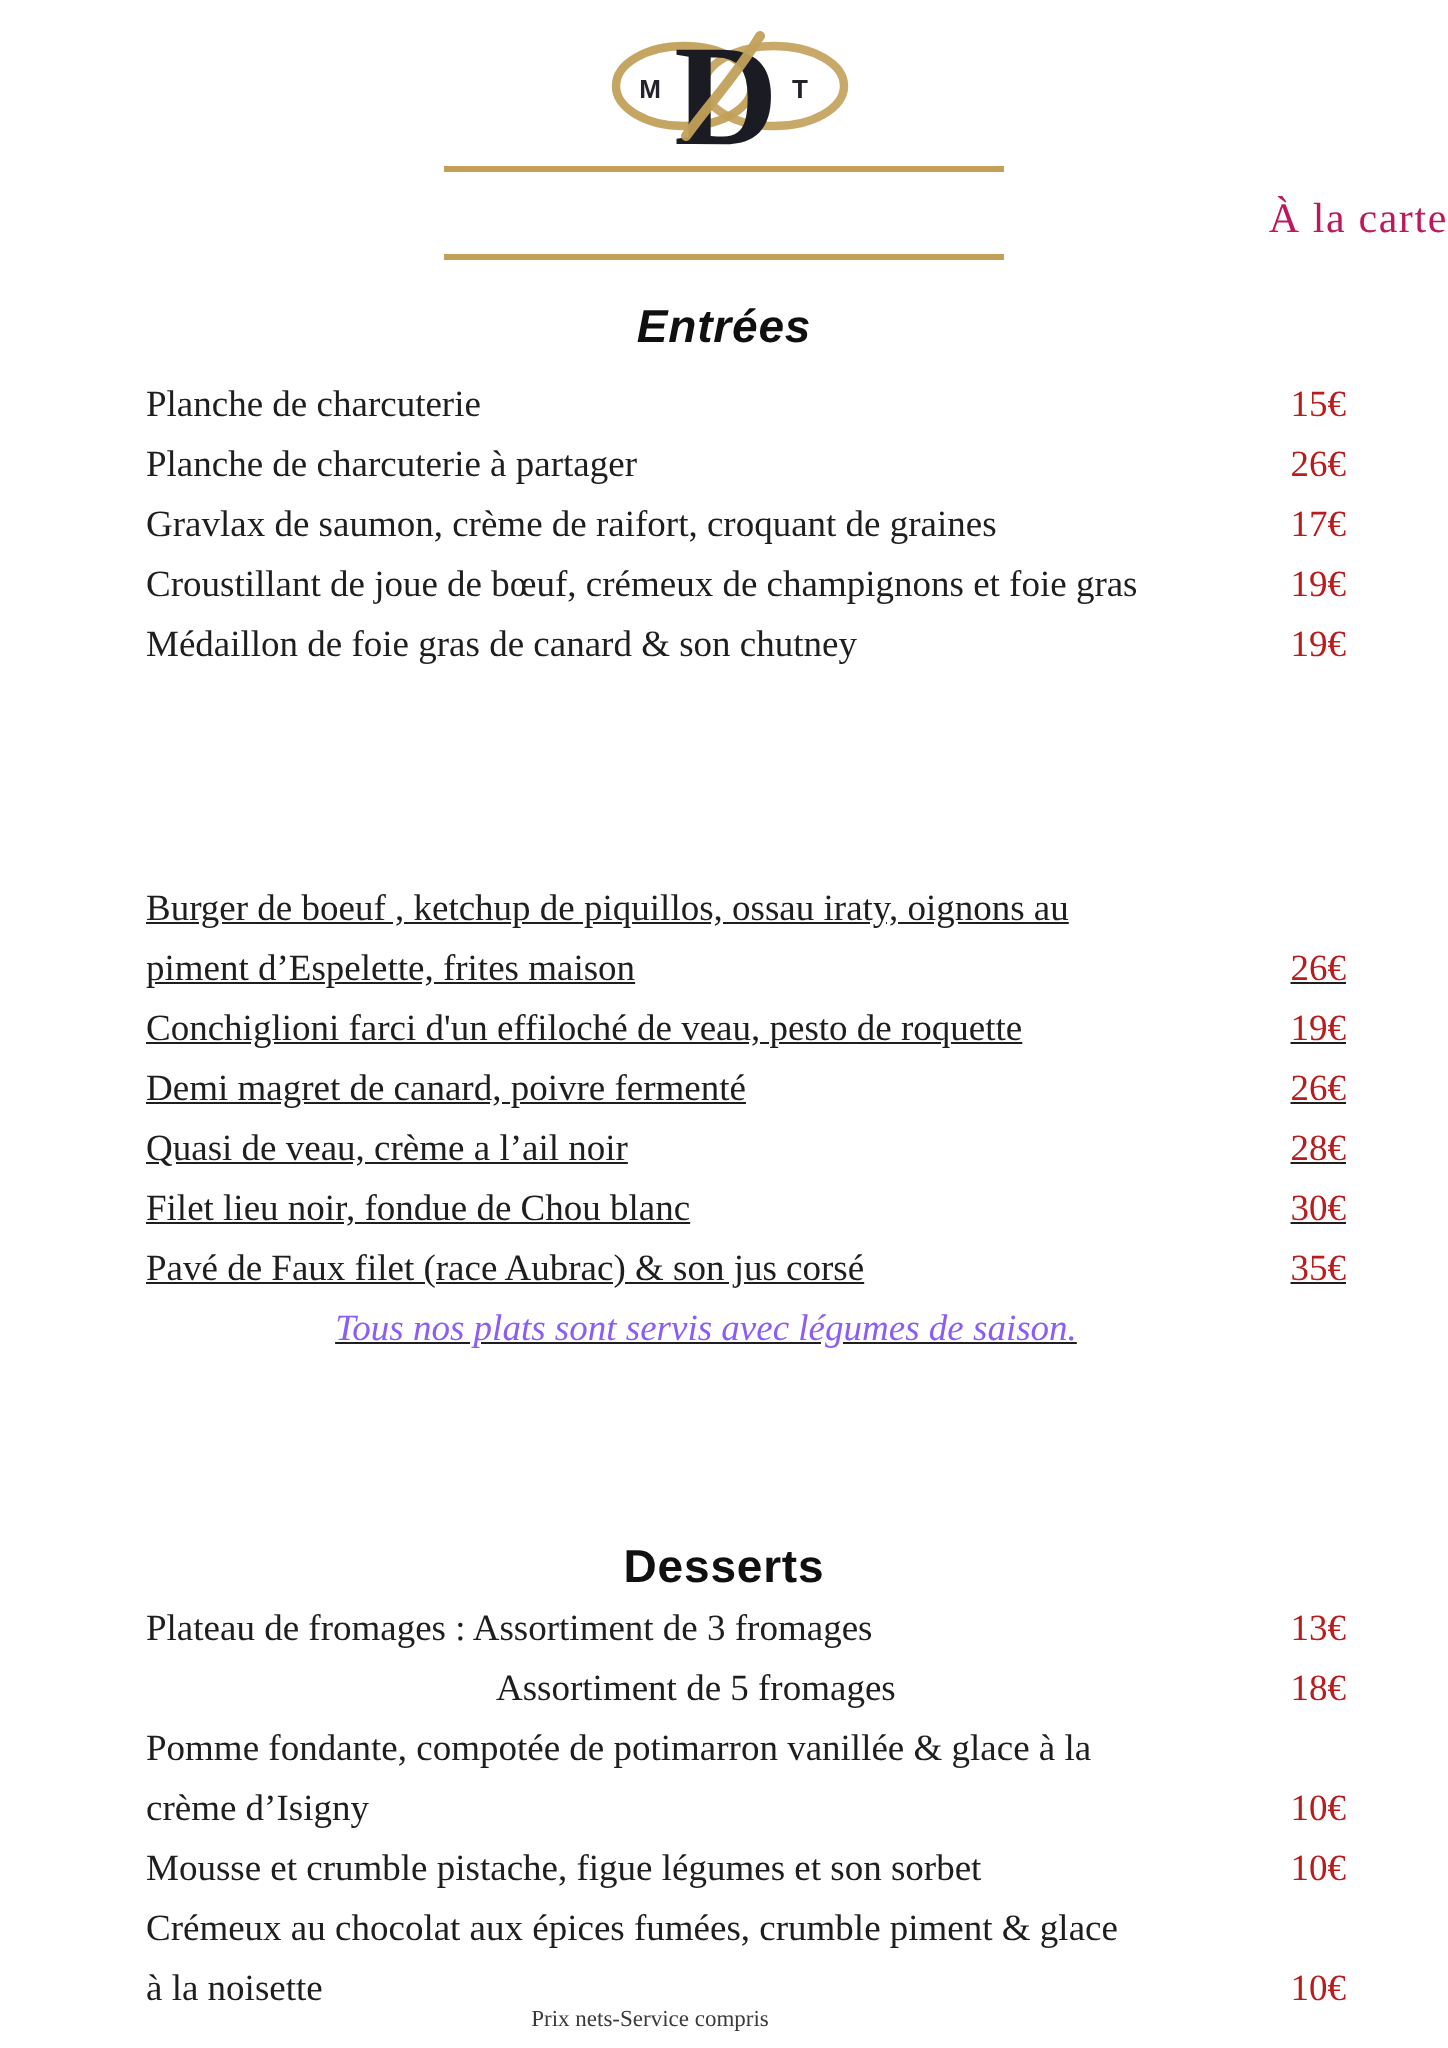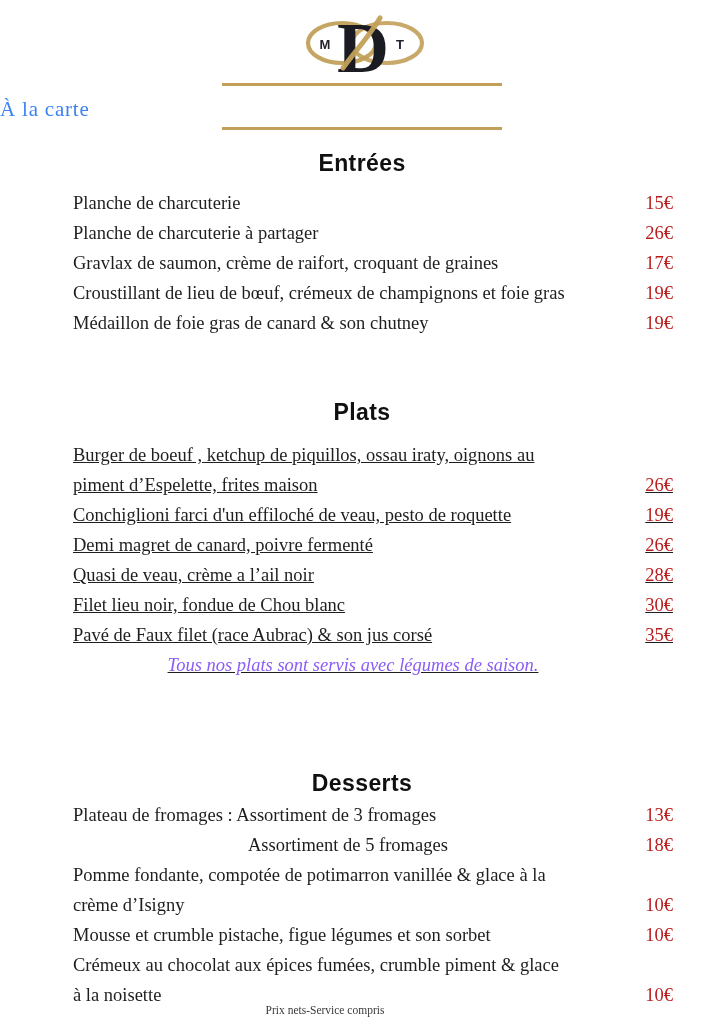--- a/index.html
+++ b/index.html
@@ -19,37 +19,37 @@
   .logo { position: absolute; left: 292px; top: 6px; width: 140px; height: 72px; }
 
   
   .rule { position: absolute; left: 222px; width: 280px; height: 3px; background: #c2a05a; }
   .rule.r1 { top: 83px; }
   .rule.r2 { top: 127px; }
 
   
   .carte-title {
     position: absolute; top: 95px; left: 0; width: 724px;
-    text-align: left;
+    text-align: right;
     font-family: "Liberation Serif", serif;
     font-size: 21px; line-height: 28px;
-    letter-spacing: 0.8px; color: #3b82f6;
+    letter-spacing: 0.8px; color: #be185d;
   }
 
   
   .section-heading {
     position: absolute; left: 0; width: 724px;
     text-align: center;
     font-family: "Liberation Sans", sans-serif;
     font-weight: 700;
     font-size: 23px; line-height: 30px;
     letter-spacing: 0.4px;
     color: #101010;
   }
-  .h-entrees  { top: 148px; }
+  .h-entrees  { top: 148px; font-style: italic; }
   .h-plats    { top: 397px; }
   .h-desserts { top: 768px; }
 
   
   .list { position: absolute; left: 73px; width: 600px; }
   .list-entrees  { top: 188px; }
   .list-plats    { top: 440px; text-decoration: underline; }
   .list-desserts { top: 800px; }
 
   .row { display: flex; align-items: flex-end; }
@@ -110,30 +110,29 @@
     </div>
     <div class="row">
       <div class="name">Planche de charcuterie à partager</div>
       <div class="price">26€</div>
     </div>
     <div class="row">
       <div class="name">Gravlax de saumon, crème de raifort, croquant de graines</div>
       <div class="price">17€</div>
     </div>
     <div class="row">
-      <div class="name">Croustillant de lieu de bœuf, crémeux de champignons et foie gras</div>
+      <div class="name">Croustillant de joue de bœuf, crémeux de champignons et foie gras</div>
       <div class="price">19€</div>
     </div>
     <div class="row">
       <div class="name">Médaillon de foie gras de canard &amp; son chutney</div>
       <div class="price">19€</div>
     </div>
   </div>
 
-  <div class="section-heading h-plats">Plats</div>
   <div class="list list-plats">
     <div class="row">
       <div class="name">Burger de boeuf , ketchup de piquillos, ossau iraty, oignons au
 piment d’Espelette, frites maison</div>
       <div class="price">26€</div>
     </div>
     <div class="row">
       <div class="name">Conchiglioni farci d'un effiloché de veau, pesto de roquette</div>
       <div class="price">19€</div>
     </div>

